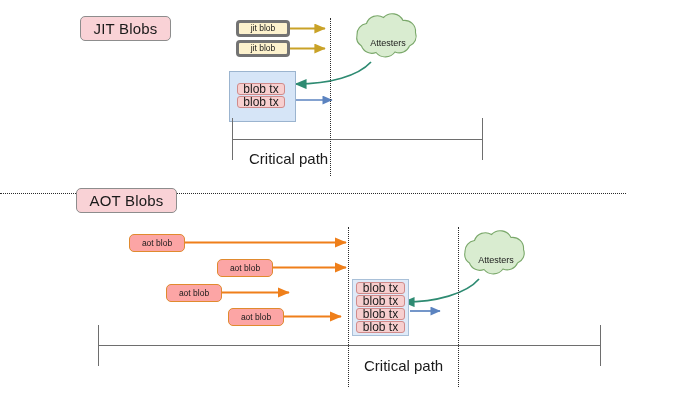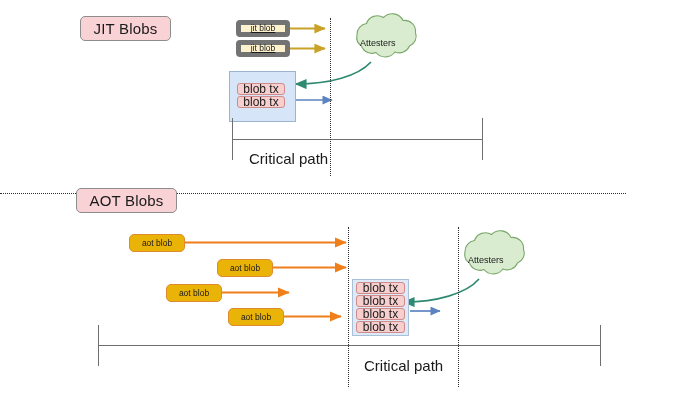--- a/index.html
+++ b/index.html
@@ -34,35 +34,34 @@
     justify-content: center;
     letter-spacing: .2px;
     white-space: nowrap;
   }
 
   
   .jit-blob {
     position: absolute;
     box-sizing: border-box;
     background: #fdf2cd;
-    border: 5px solid #737373;
+    border: 3px solid #737373;
     border-radius: 4px;
     color: #1a1a1a;
     font-size: 8.5px;
     line-height: 1;
     display: flex;
     align-items: center;
     justify-content: center;
     white-space: nowrap;
-    text-decoration: underline;
   }
   .aot-blob {
     position: absolute;
     box-sizing: border-box;
-    background: #eab308;
+    background: #fca5a5;
     border: 1px solid #e08a2e;
     border-radius: 5px;
     color: #1a1a1a;
     font-size: 8.5px;
     line-height: 1;
     display: flex;
     align-items: center;
     justify-content: center;
     white-space: nowrap;
   }
@@ -91,20 +90,21 @@
     border: 1px solid #a9c0d8;
   }
 
   
   .cloud-label {
     position: absolute;
     color: #1a1a1a;
     font-size: 9px;
     line-height: 1;
     white-space: nowrap;
+    text-align: center;
   }
 
   
   .plain-label {
     position: absolute;
     color: #1a1a1a;
     font-size: 15px;
     line-height: 1;
     white-space: nowrap;
   }

